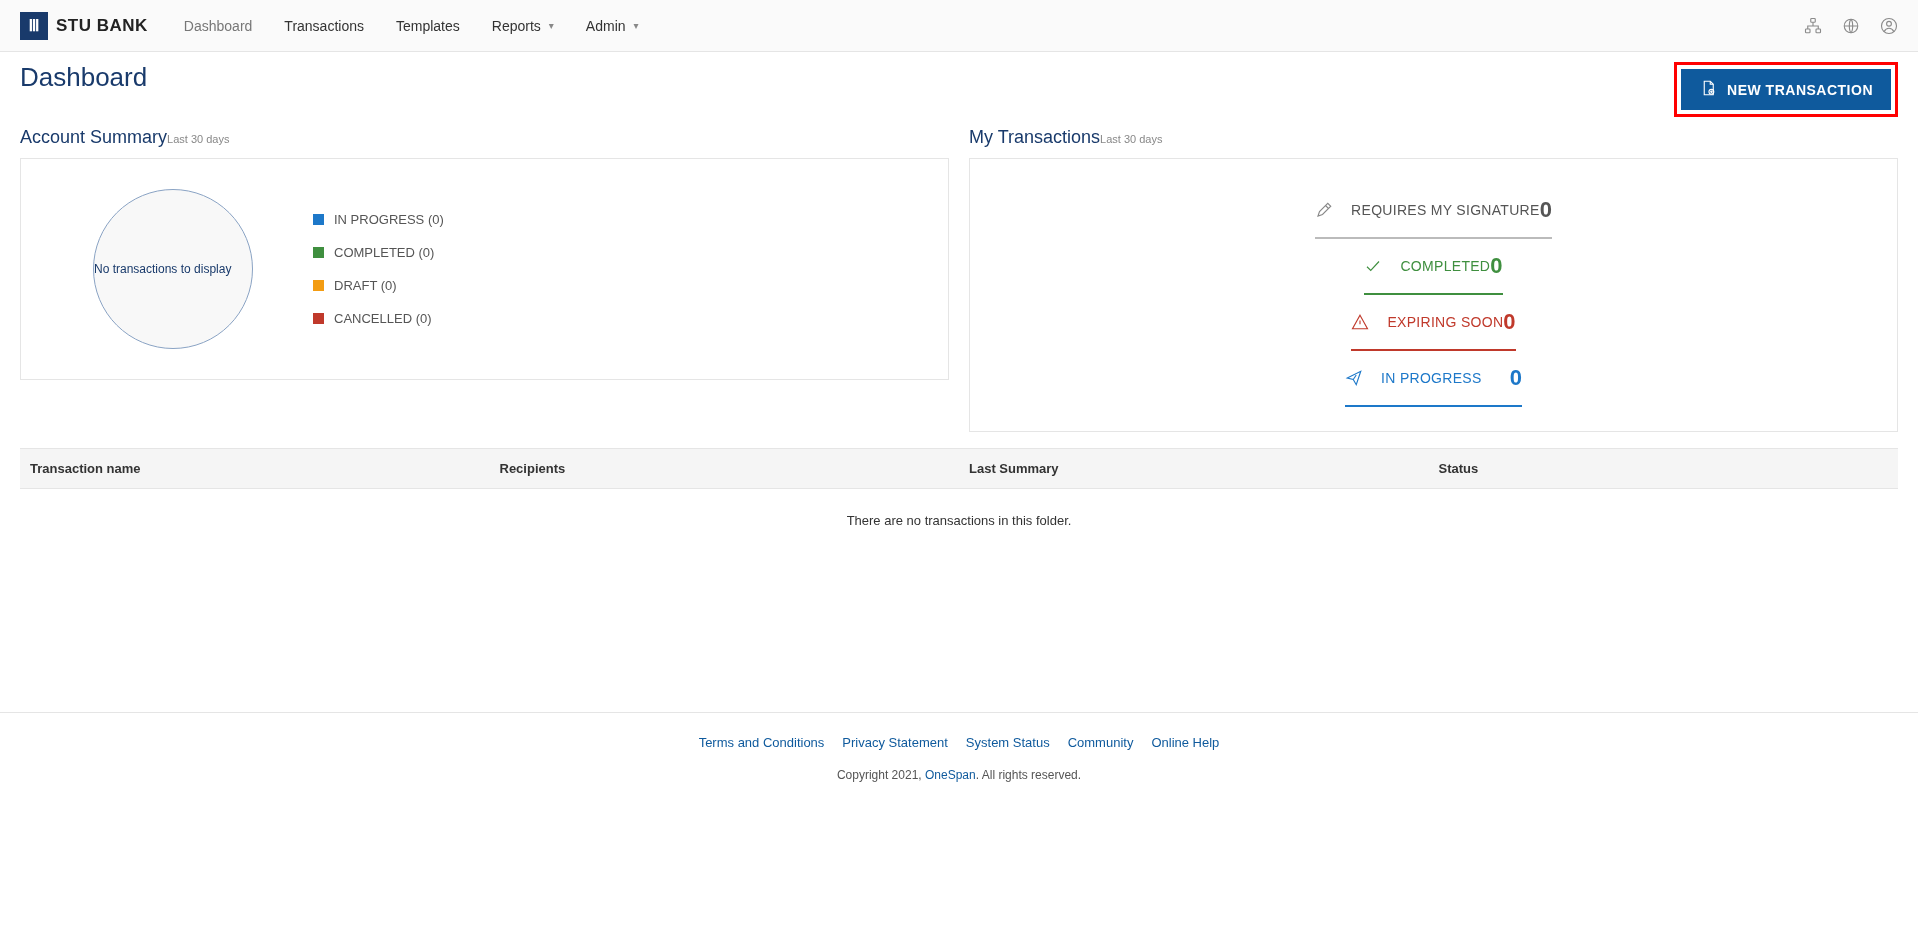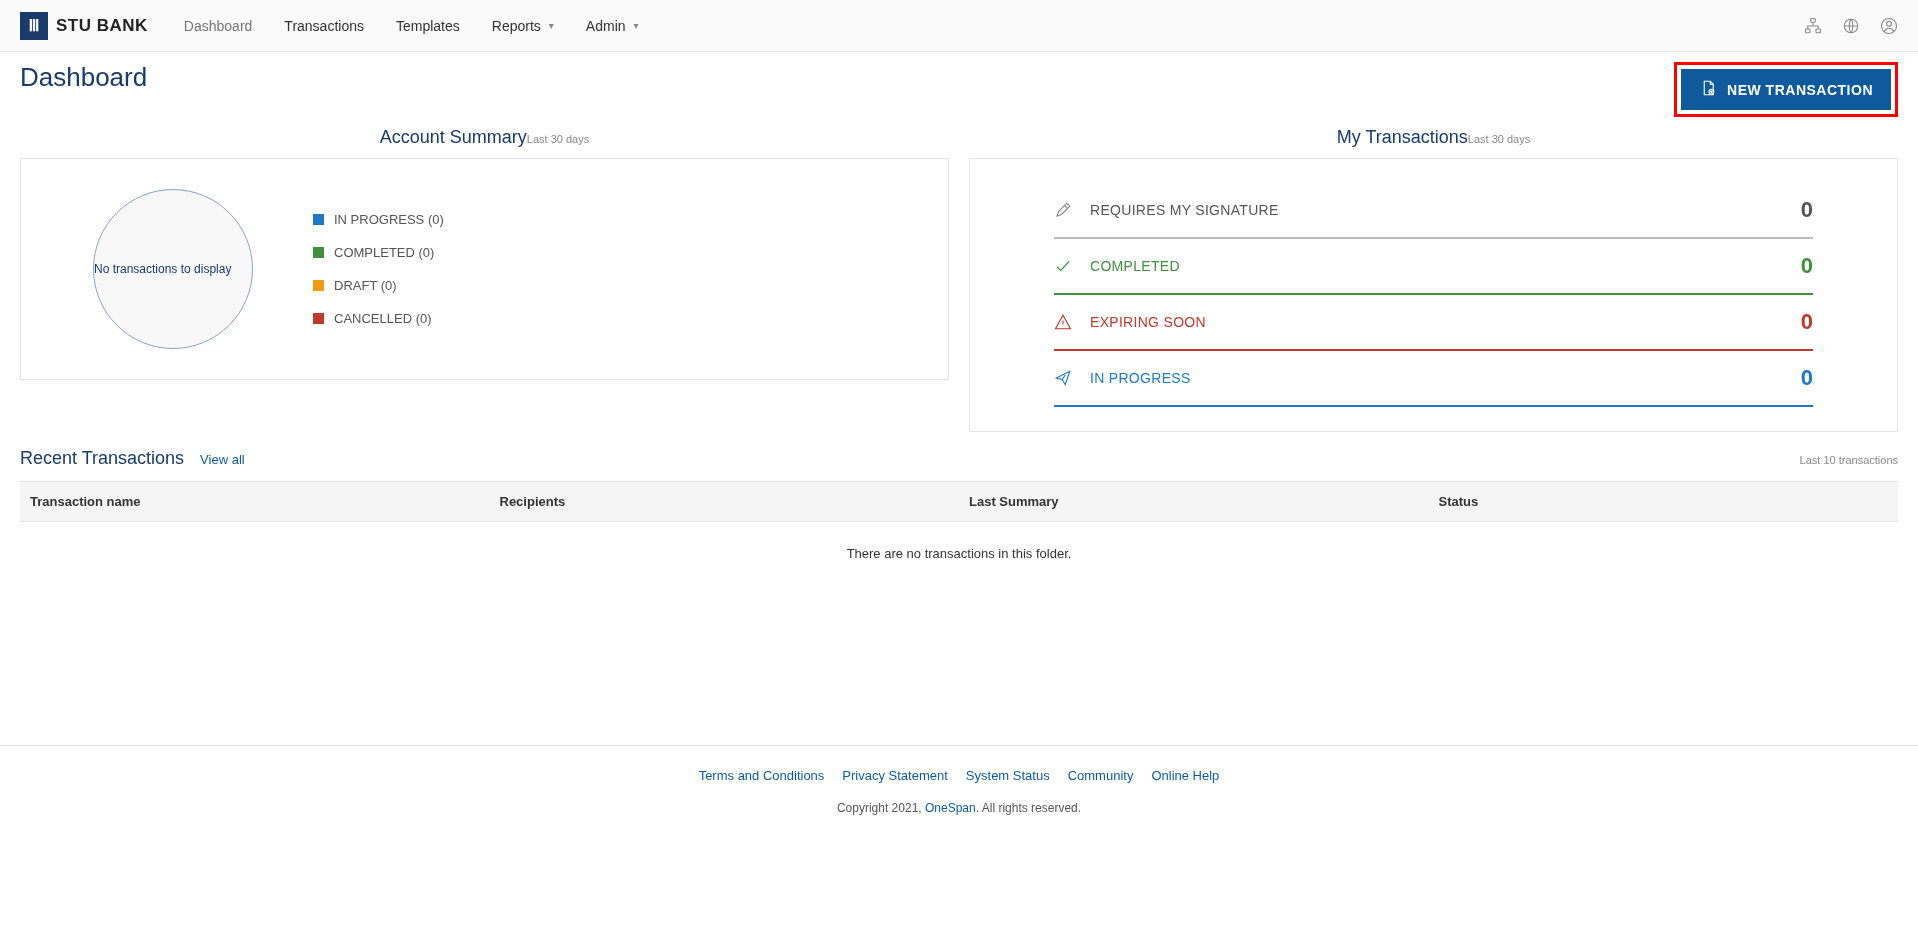--- a/index.html
+++ b/index.html
@@ -90,21 +90,21 @@
   .new-txn-btn svg { width: 18px; height: 18px; stroke: #fff; fill: none; stroke-width: 1.5; }
 
   
   .main-cols {
     display: flex;
     gap: 20px;
     padding: 6px 20px 0 20px;
   }
   .col { flex: 1; min-width: 0; }
   .section-head {
-    display: flex; justify-content: center; align-items: baseline;
+    display: flex; justify-content: flex-start; align-items: baseline;
     margin-bottom: 10px;
   }
   .section-title {
     font-size: 18px;
     color: var(--dark-navy);
     font-weight: 400;
   }
   .section-meta { font-size: 11px; color: #888; }
   .panel {
     border: 1px solid var(--light-border);
@@ -123,21 +123,21 @@
   }
   .legend { display: flex; flex-direction: column; gap: 18px; }
   .legend-row { display: flex; align-items: center; gap: 10px; font-size: 13px; color: #555; }
   .legend-swatch { width: 11px; height: 11px; }
   .sw-inprogress { background: #1d78c9; }
   .sw-completed { background: #3f8f3f; }
   .sw-draft { background: #f39c12; }
   .sw-cancelled { background: #c0392b; }
 
   
-  .mt-list { display: flex; flex-direction: column; padding: 0 60px; }
+  .mt-list { display: flex; flex-direction: column; padding: 0 60px; align-items: center; }
   .mt-row {
     display: flex; align-items: center; justify-content: space-between;
     padding: 14px 0;
     border-bottom: 2px solid;
     cursor: pointer;
   }
   .mt-left { display: flex; align-items: center; gap: 18px; }
   .mt-icon { width: 18px; height: 18px; }
   .mt-icon svg { width: 100%; height: 100%; fill: none; stroke-width: 1.5; }
   .mt-label { font-size: 14px; font-weight: 500; letter-spacing: 0.3px; }
@@ -343,27 +343,20 @@
             <span class="mt-label">IN PROGRESS</span>
           </div>
           <span class="mt-count">0</span>
         </div>
       </div>
     </div>
   </div>
 </div>
 
 <div class="recent-wrap">
-  <div class="recent-head">
-    <div class="recent-head-left">
-      <div class="section-title">Recent Transactions</div>
-      <a class="view-all">View all</a>
-    </div>
-    <div class="section-meta">Last 10 transactions</div>
-  </div>
   <table class="recent-table">
     <thead>
       <tr>
         <th style="width:25%">Transaction name</th>
         <th style="width:25%">Recipients</th>
         <th style="width:25%">Last Summary</th>
         <th style="width:25%">Status</th>
       </tr>
     </thead>
     <tbody>

